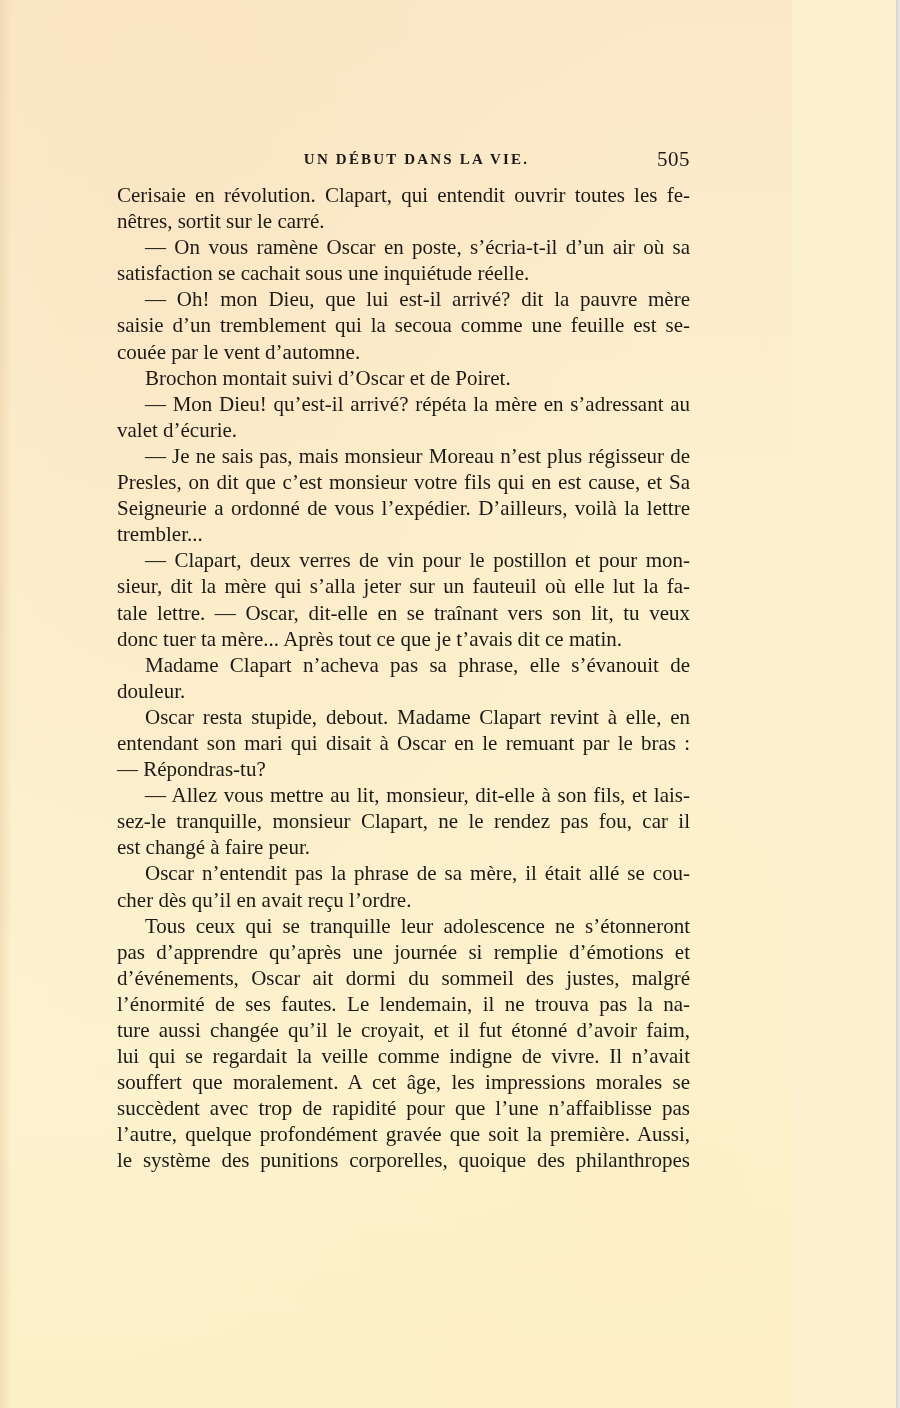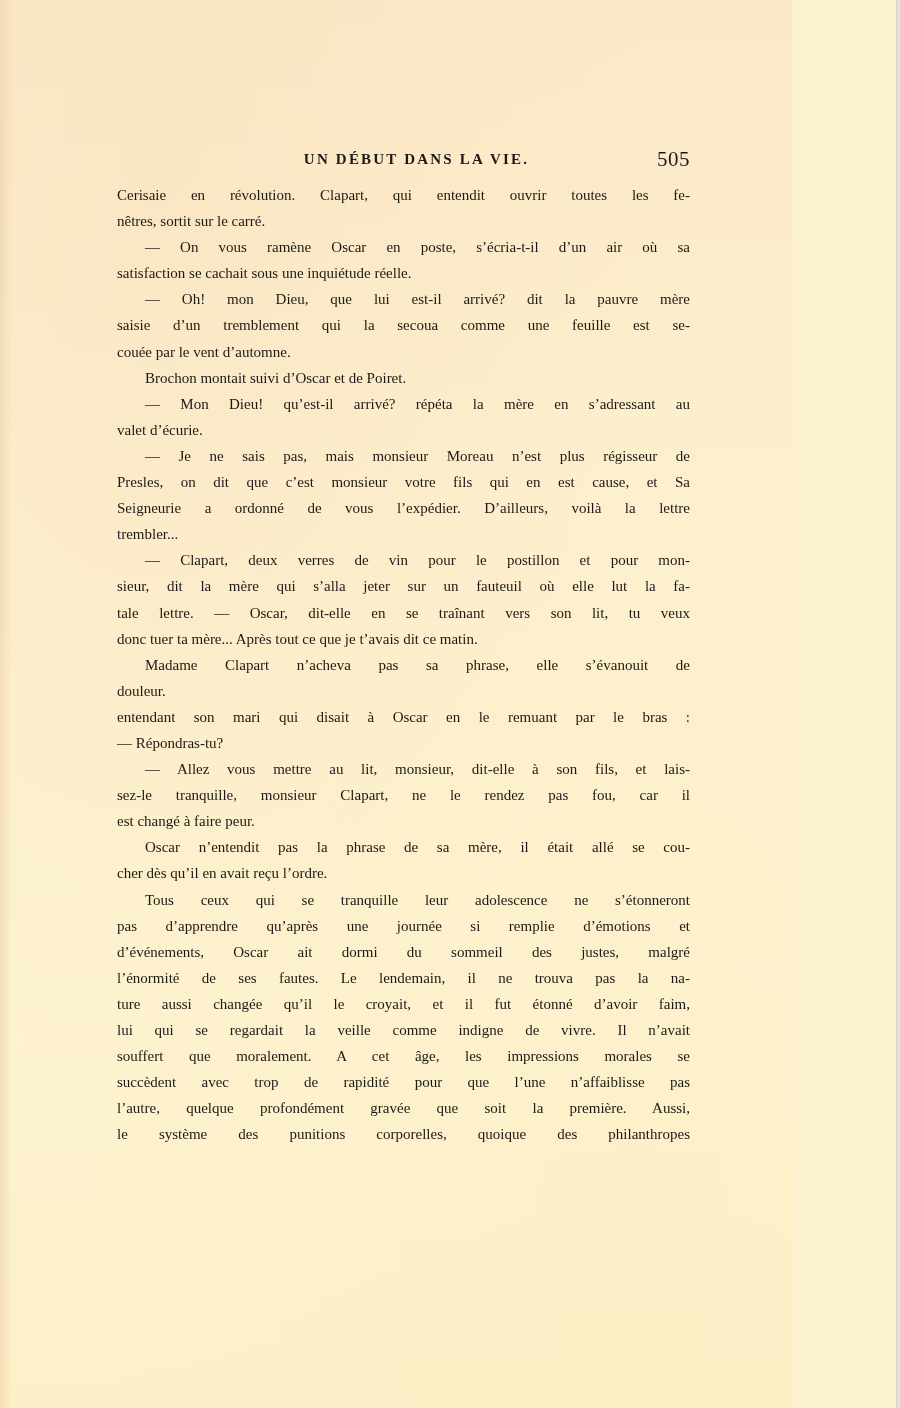--- a/index.html
+++ b/index.html
@@ -66,21 +66,21 @@
     top: 0;
     font-size: 21px;
     letter-spacing: 0.5px;
   }
   .text-block {
     position: absolute;
     top: 182px;
     left: 117px;
     width: 573px;
     font-family: "Liberation Serif", "DejaVu Serif", serif;
-    font-size: 15px;
+    font-size: 21px;
     line-height: 26.1px;
     color: #1d1a16;
   }
   .line {
     display: block;
     white-space: nowrap;
     text-align: justify;
     text-align-last: justify;
     height: 26.1px;
     overflow: visible;
@@ -117,20 +117,21 @@
       <span class="line indent">— Je ne sais pas, mais monsieur Moreau n’est plus régisseur de</span>
       <span class="line">Presles, on dit que c’est monsieur votre fils qui en est cause, et Sa</span>
       <span class="line">Seigneurie a ordonné de vous l’expédier. D’ailleurs, voilà la lettre</span>
       <span class="line last">trembler...</span>
       <span class="line indent">— Clapart, deux verres de vin pour le postillon et pour mon-</span>
       <span class="line">sieur, dit la mère qui s’alla jeter sur un fauteuil où elle lut la fa-</span>
       <span class="line">tale lettre. — Oscar, dit-elle en se traînant vers son lit, tu veux</span>
       <span class="line last">donc tuer ta mère... Après tout ce que je t’avais dit ce matin.</span>
       <span class="line indent">Madame Clapart n’acheva pas sa phrase, elle s’évanouit de</span>
       <span class="line last">douleur.</span>
+      <span class="line indent">Oscar resta stupide, debout. Madame Clapart revint à elle, en</span>
       <span class="line">entendant son mari qui disait à Oscar en le remuant par le bras :</span>
       <span class="line last">— Répondras-tu?</span>
       <span class="line indent">— Allez vous mettre au lit, monsieur, dit-elle à son fils, et lais-</span>
       <span class="line">sez-le tranquille, monsieur Clapart, ne le rendez pas fou, car il</span>
       <span class="line last">est changé à faire peur.</span>
       <span class="line indent">Oscar n’entendit pas la phrase de sa mère, il était allé se cou-</span>
       <span class="line last">cher dès qu’il en avait reçu l’ordre.</span>
       <span class="line indent">Tous ceux qui se tranquille leur adolescence ne s’étonneront</span>
       <span class="line">pas d’apprendre qu’après une journée si remplie d’émotions et</span>
       <span class="line">d’événements, Oscar ait dormi du sommeil des justes, malgré</span>

